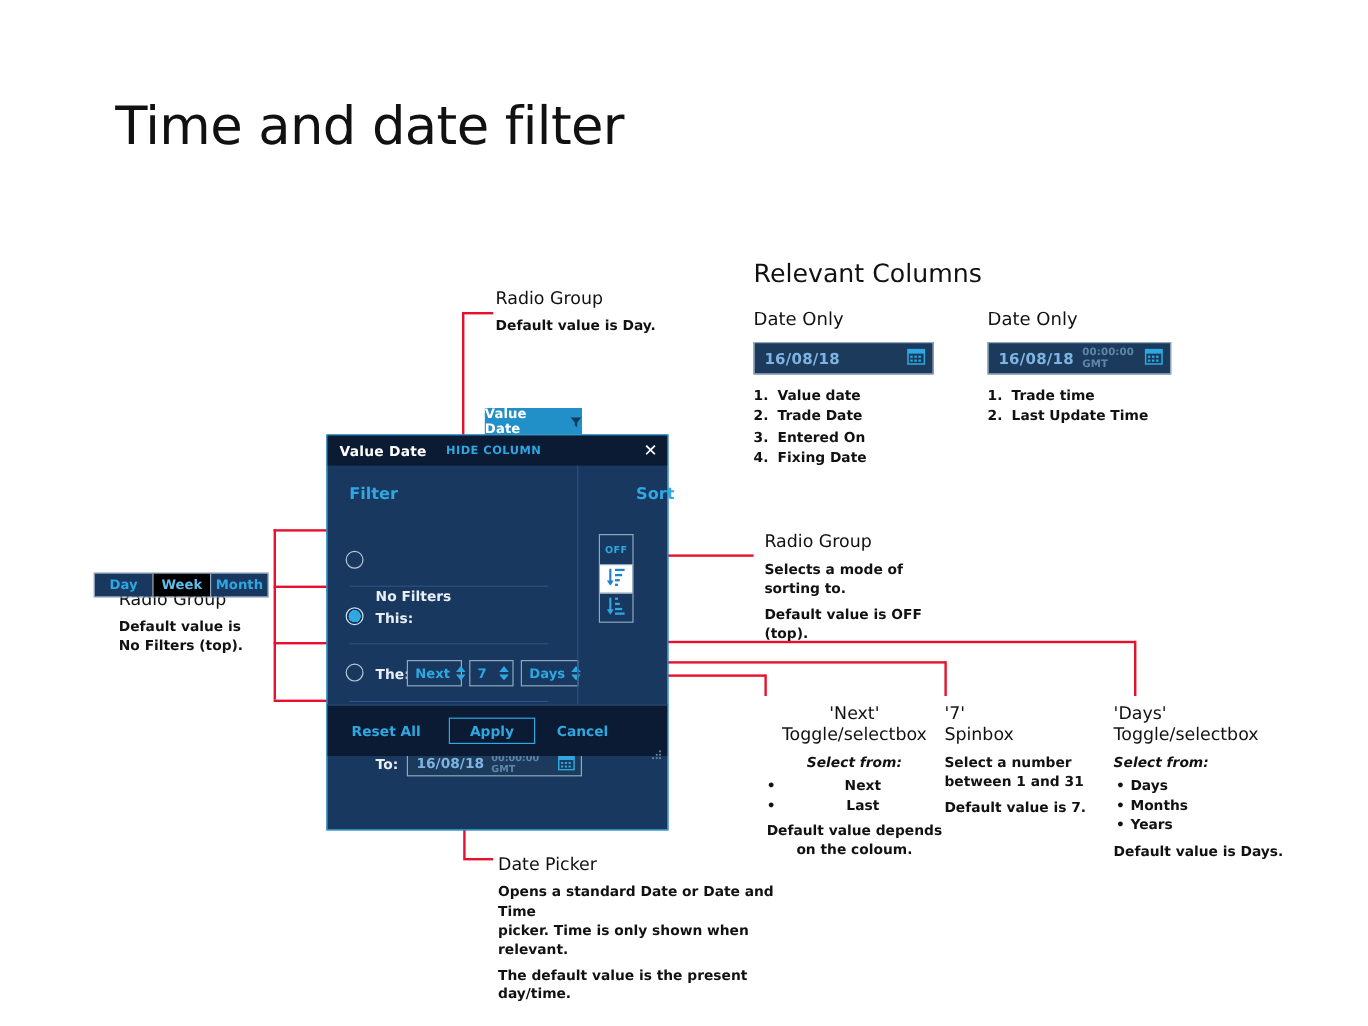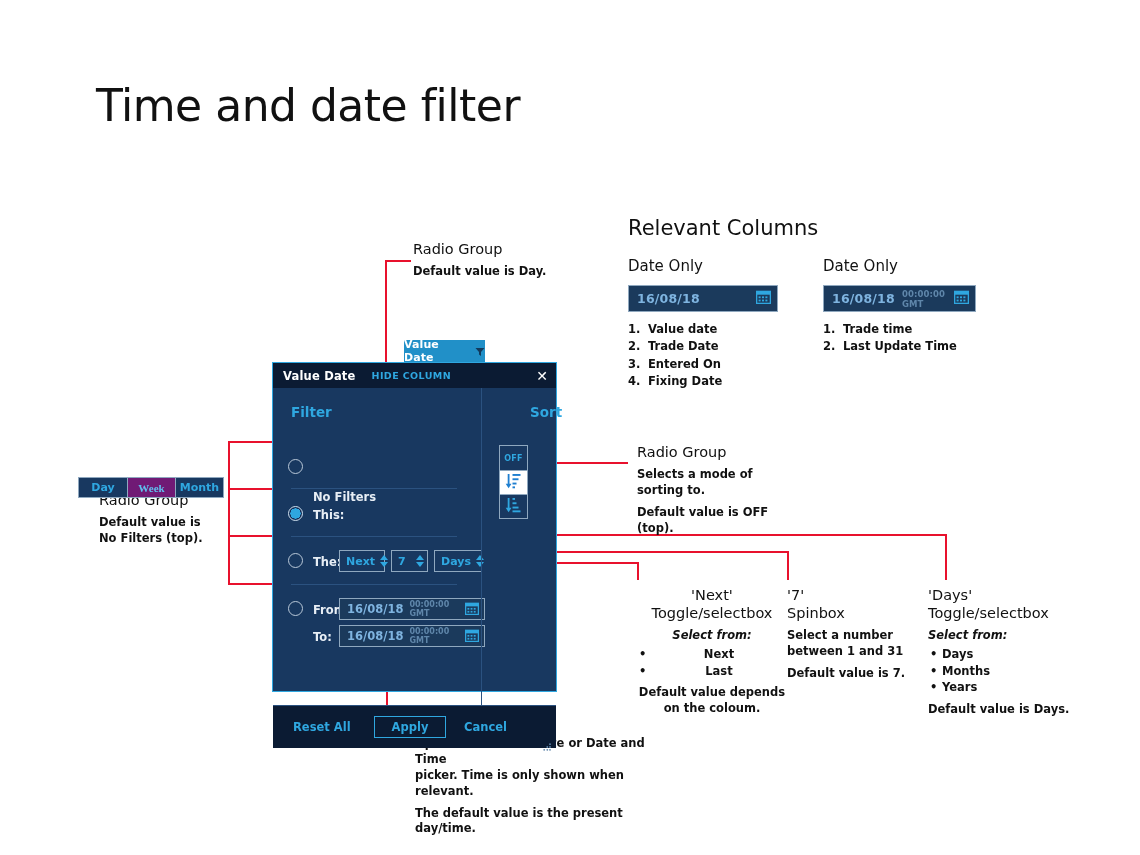--- a/index.html
+++ b/index.html
@@ -126,21 +126,21 @@
   #dialog-titlebar .title{
     font-size:11.5px;font-weight:700;color:#ffffff;letter-spacing:.2px;
   }
   #dialog-titlebar .hide{
     font-size:9.5px;font-weight:700;color:#2fa7e0;margin-left:16px;letter-spacing:.4px;
   }
   #dialog-titlebar .x{
     margin-left:auto;font-size:14px;color:#ffffff;line-height:1;font-weight:400;
   }
   #dialog-body{
-    display:flex;height:317px;gap:16px;
+    display:flex;height:199px;gap:16px;
   }
   #filter-pane{
     flex:1 1 auto;position:relative;
     padding:0 0 0 0;
   }
   #sort-pane{
     width:74px;flex:0 0 74px;
     border-left:1.2px solid #2b5280;
     position:relative;
   }
@@ -182,21 +182,21 @@
     display:flex;border:1.3px solid #8fa8bf;box-sizing:border-box;
     height:21px;
   }
   #seg-this .seg{
     display:flex;align-items:center;justify-content:center;
     font-size:11px;font-weight:700;
     color:#2fa7e0;background:#183860;
     width:48px;box-sizing:border-box;
   }
   #seg-this .seg.active{
-    background:#701a75;color:#5fc0ef;font-family:Liberation Serif, serif;
+    background:#000000;color:#5fc0ef;
   }
   #seg-this .seg + .seg{border-left:1.3px solid #8fa8bf;}
 
   
   .spin{
     position:absolute;
     height:22px;
     border:1.3px solid #8fa8bf;
     box-sizing:border-box;
     background:#183860;

